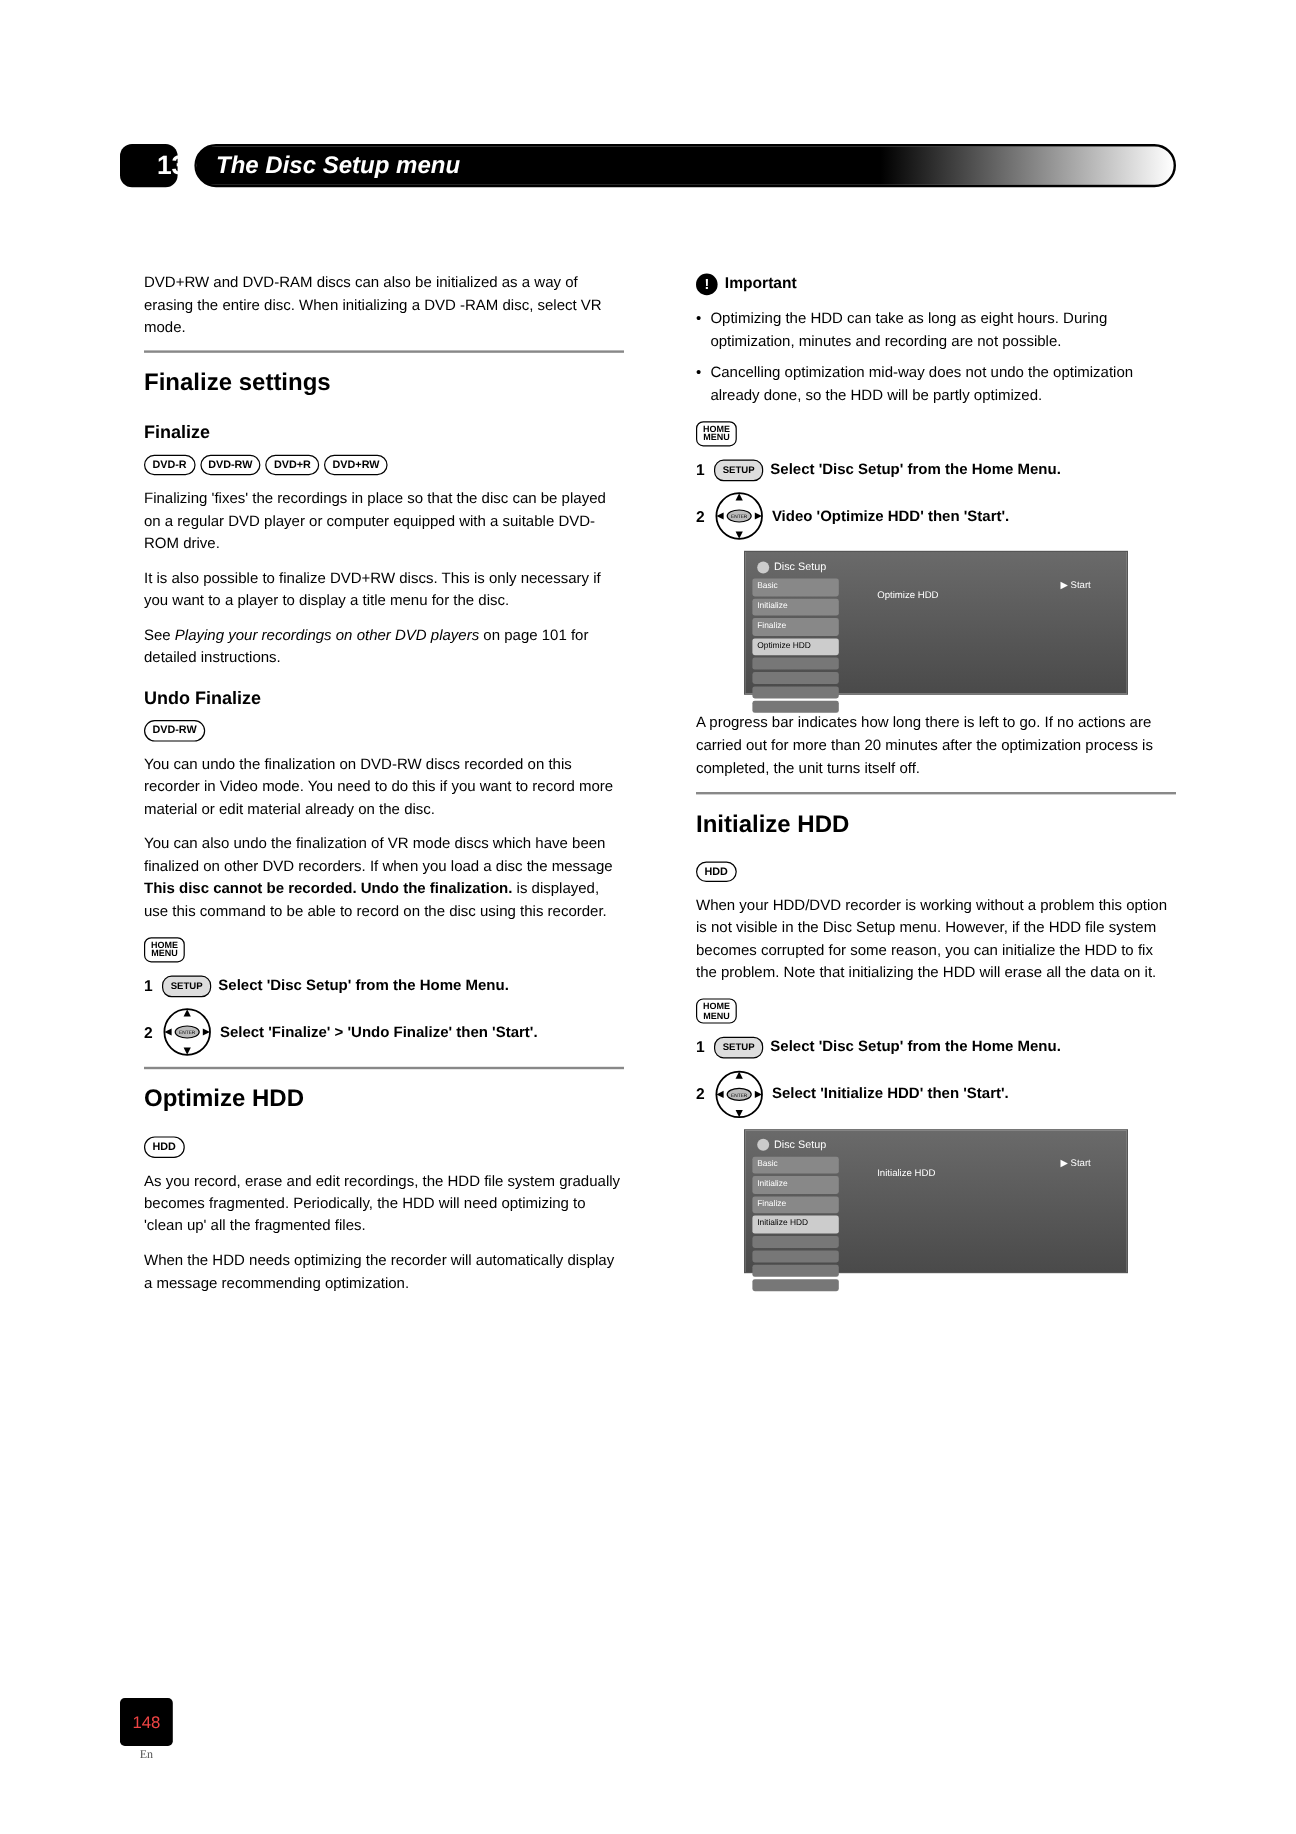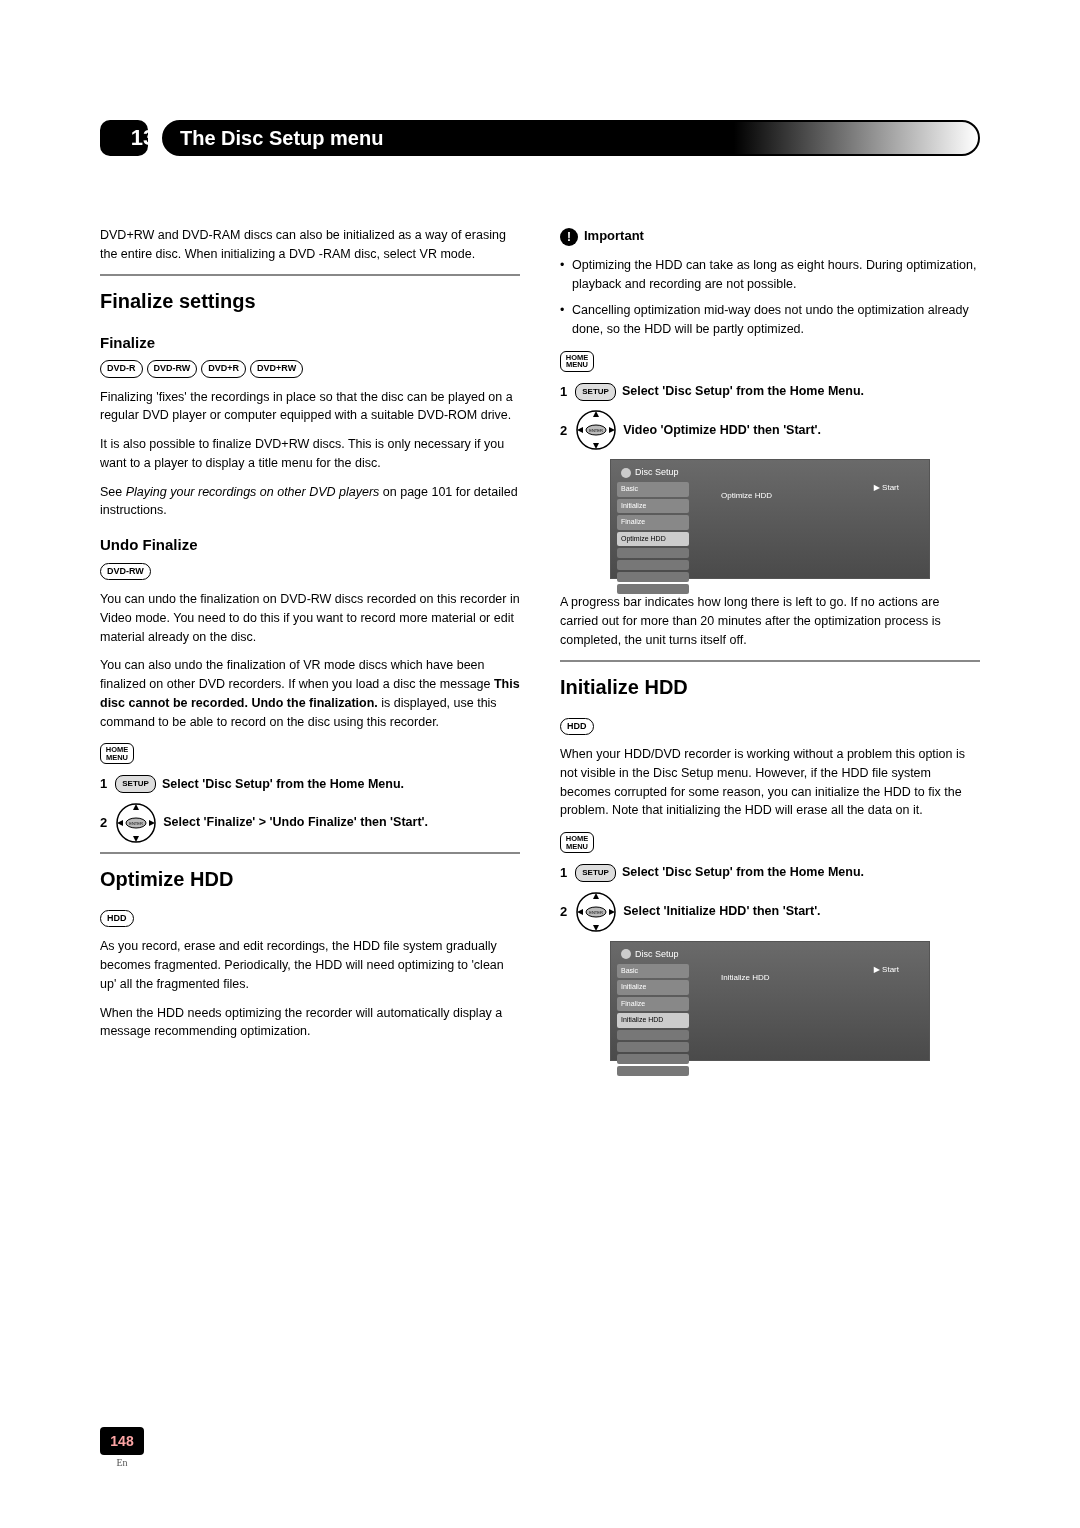--- a/index.html
+++ b/index.html
@@ -38,29 +38,31 @@
     height: 36px;
     display: flex;
     align-items: center;
     padding-left: 16px;
     background: linear-gradient(to right, #000 0%, #000 70%, #fff 100%);
   }
   .chapter-title {
     color: #fff;
     font-weight: bold;
     font-size: 20px;
+    font-style: italic;
   }
   .columns {
     display: flex;
     gap: 40px;
   }
   .col {
     flex: 1;
     font-size: 12.5px;
     line-height: 1.5;
+    margin-left: 20px;
   }
   .col p { margin-bottom: 10px; }
   .section-rule {
     height: 2px;
     background: #888;
     margin: 8px 0 10px 0;
   }
   h2 {
     font-size: 20px;
     font-weight: bold;
@@ -186,25 +188,25 @@
     color: #fff;
     font-size: 8px;
   }
   .page-num-box {
     position: absolute;
     bottom: 60px;
     left: 100px;
   }
   .page-num {
     background: #000;
-    color: #fca5a5;
-    font-weight: bold;
+    color: #ef4444;
+    font-weight: normal;
     font-size: 14px;
     width: 44px;
-    height: 28px;
+    height: 40px;
     display: flex;
     align-items: center;
     justify-content: center;
     border-radius: 4px;
   }
   .page-lang { font-size: 10px; color: #555; margin-top: 2px; text-align: center; font-family: Liberation Serif, serif; }
   .italic { font-style: italic; }
   b { font-weight: bold; }
 </style>
 </head>
@@ -278,21 +280,21 @@
     </div>
     <p>As you record, erase and edit recordings, the HDD file system gradually becomes fragmented. Periodically, the HDD will need optimizing to 'clean up' all the fragmented files.</p>
     <p>When the HDD needs optimizing the recorder will automatically display a message recommending optimization.</p>
   </div>
 
   <div class="col">
     <p>
       <span class="warn-icon">!</span><span class="important-head">Important</span>
     </p>
     <ul class="bullets">
-      <li>Optimizing the HDD can take as long as eight hours. During optimization, playback and recording are not possible.</li>
+      <li>Optimizing the HDD can take as long as eight hours. During optimization, minutes and recording are not possible.</li>
       <li>Cancelling optimization mid-way does not undo the optimization already done, so the HDD will be partly optimized.</li>
     </ul>
 
     <div>
       <span class="button-icon stack" style="white-space:pre;">HOME
 MENU</span>
     </div>
     <div class="step-line">
       <span class="step-num">1</span>
       <span class="setup-pill">SETUP</span>

